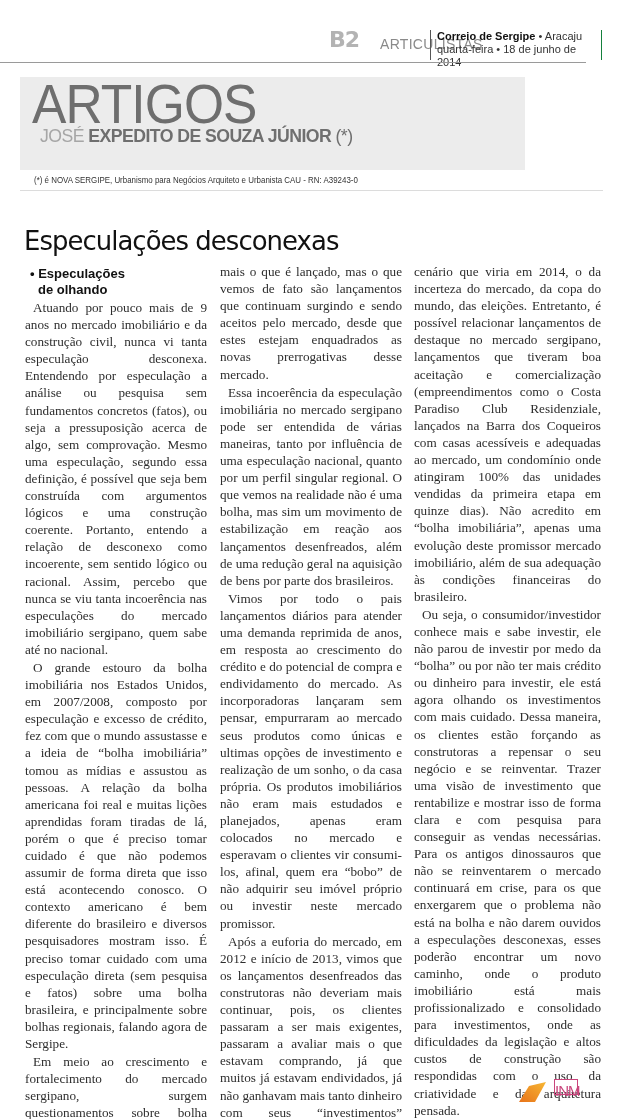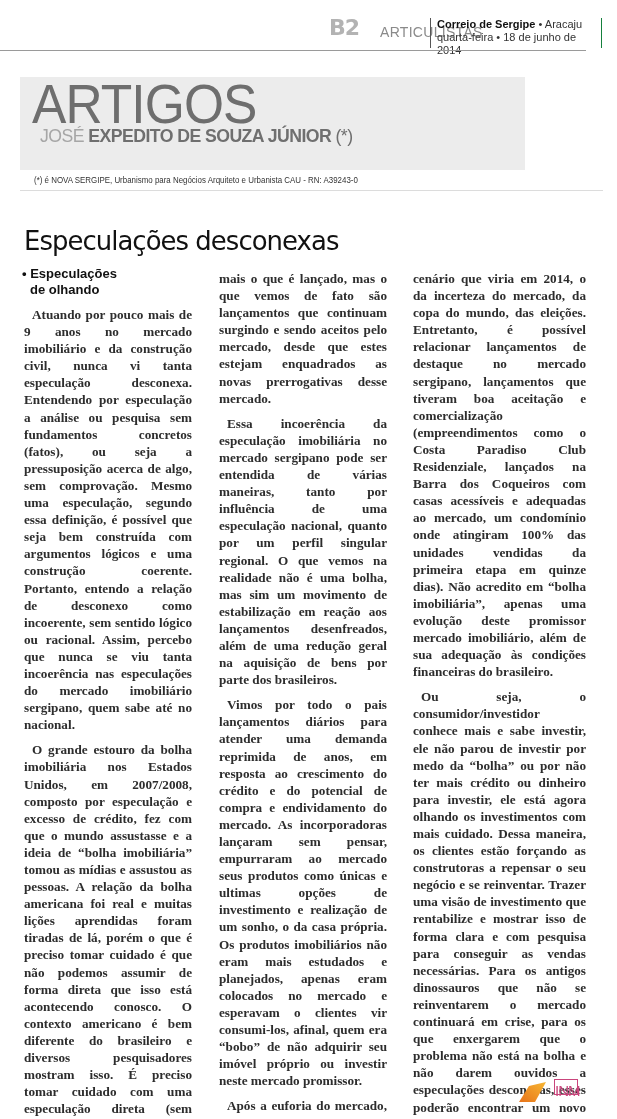--- a/index.html
+++ b/index.html
@@ -1,38 +1,38 @@
 <!DOCTYPE html>
 <html><head>
 <meta charset="utf-8">
 <style>
   html, body { margin: 0; padding: 0; background: #ffffff; }
   body { width: 617px; height: 1119px; position: relative; overflow: hidden; font-family: "Liberation Serif", serif; color: #2a2a2a; }
 
-  .masthead { position: absolute; left: 0; top: 4px; width: 598px; height: 47px; }
+  .masthead { position: absolute; left: 0; top: 16px; width: 598px; height: 47px; }
   .masthead .rule { position: absolute; left: 0; right: 12px; top: 46px; height: 1px; background: #9a9a9a; }
   .section-code { position: absolute; left: 329px; top: 11px; font-family: "DejaVu Sans", sans-serif; font-weight: bold; font-size: 22px; color: #b3b3b3; letter-spacing: -1px; }
   .section-name { position: absolute; left: 364px; top: 20px; font-family: "Liberation Sans", sans-serif; font-size: 14px; color: #8a8a8a; letter-spacing: 0.3px; margin-left: 16px; }
   .pub-box { position: absolute; left: 430px; top: 14px; width: 164px; height: 30px; border-left: 1px solid #555; border-right: 1px solid #15803d; padding-left: 6px; font-family: "Liberation Sans", sans-serif; font-size: 11px; line-height: 13px; color: #333; }
   .pub-box b { color: #111; }
 
   .banner { position: absolute; left: 20px; top: 77px; width: 505px; height: 93px; background: #ececec; }
   .banner-title { position: absolute; left: 12px; top: -6px; font-family: "Liberation Sans", sans-serif; font-weight: 300; font-size: 56px; color: #6e6e6e; letter-spacing: -1px; -webkit-text-stroke: 0; font-stretch: condensed; transform: scaleX(0.92); transform-origin: left; }
   .author { position: absolute; left: 20px; top: 48px; font-family: "Liberation Sans", sans-serif; font-size: 19px; letter-spacing: -0.6px; transform: scaleX(0.93); transform-origin: left; }
   .author .first { color: #a6a6a6; font-weight: normal; }
   .author .rest { color: #6f6f6f; font-weight: bold; }
   .author .mark { color: #6f6f6f; font-weight: normal; }
   .footnote { position: absolute; left: 34px; top: 175px; font-family: "Liberation Sans", sans-serif; font-size: 9px; color: #333; transform: scaleX(0.88); transform-origin: left; }
   .footnote-rule { position: absolute; left: 20px; width: 583px; top: 190px; height: 1px; background: #dcdcdc; }
 
   .headline { position: absolute; left: 24px; top: 207px; font-family: "DejaVu Sans", sans-serif; font-size: 27px; font-weight: normal; color: #111; letter-spacing: -1px; transform: scaleX(0.96); transform-origin: left; }
 
-  .columns { position: absolute; left: 16px; top: 262px; width: 580px; height: 820px; }
+  .columns { position: absolute; left: 24px; top: 262px; width: 580px; height: 820px; }
   .col { position: absolute; top: 0; width: 184px; font-size: 13.2px; line-height: 17.1px; text-align: justify; color: #2d2d2d; }
-  .col p { margin: 8px; text-indent: 8px; font-weight: bold; }
+  .col p { margin: 1px; text-indent: 8px; }
   .col-1 { left: 0; }
   .col-2 { left: 195px; }
   .col-3 { left: 389px; width: 189px; }
   .subhead { font-family: "Liberation Sans", sans-serif; font-weight: bold; font-size: 13px; line-height: 16px; color: #111; margin: 4px 0 1px 6px; text-align: left; }
   .subhead .line2 { display: block; padding-left: 8px; }
 
   .logos { position: absolute; left: 519px; top: 1079px; width: 85px; height: 26px; }
   .logo-orange { position: absolute; left: 0; top: 3px; width: 28px; height: 22px; }
   .logo-inm { position: absolute; left: 35px; top: 0; width: 24px; height: 16px; border: 1px solid #c9457c; box-sizing: border-box; font-family: Liberation Sans, sans-serif; font-size: 15px; color: #c9457c; text-align: center; line-height: 22px; letter-spacing: -1px; }
 </style>

